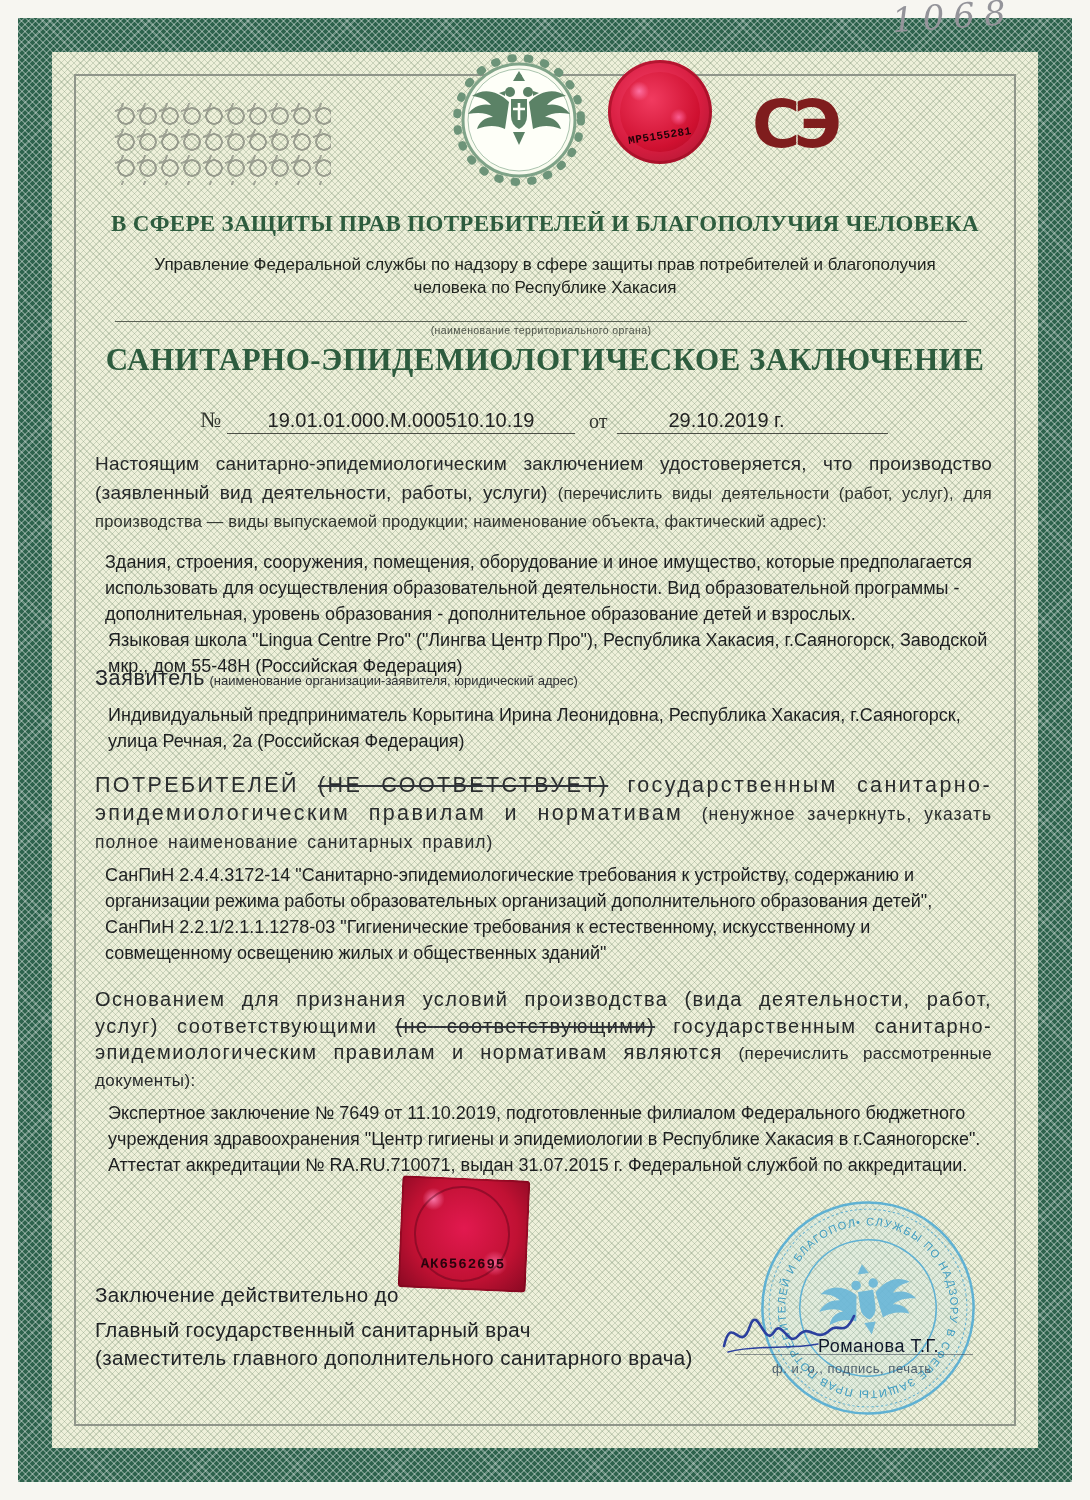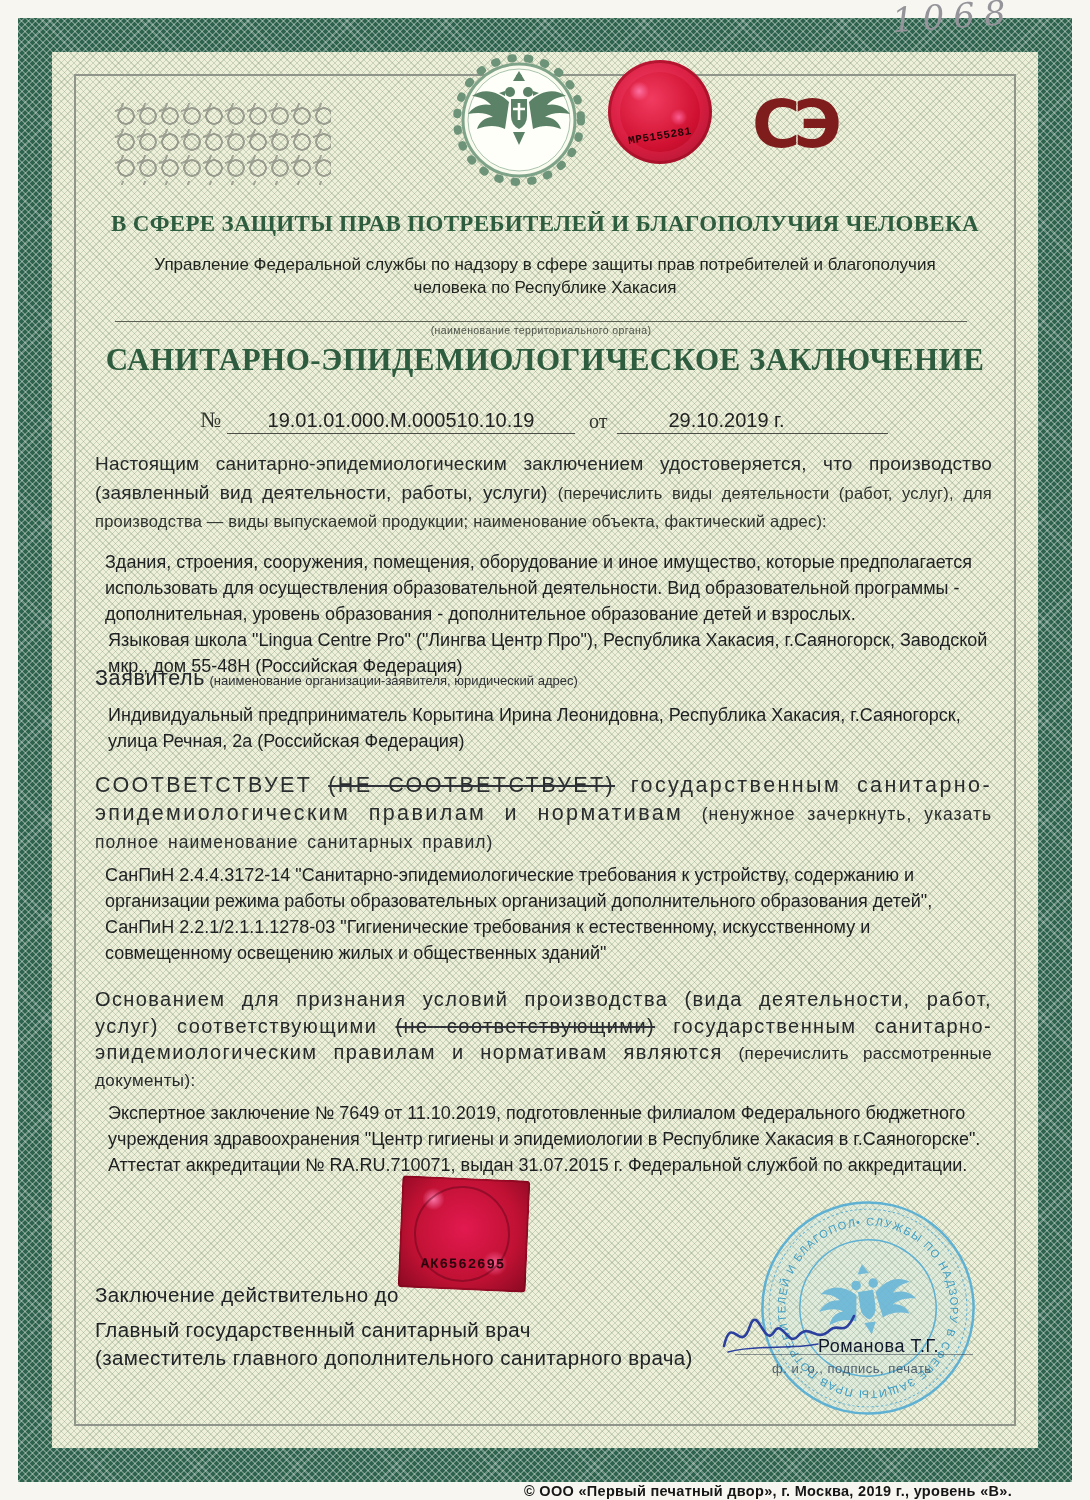--- a/index.html
+++ b/index.html
@@ -160,21 +160,21 @@
   <div class="abs ans" style="left:108px;top:628px;width:880px;">Языковая школа "Lingua Centre Pro" ("Лингва Центр Про"), Республика Хакасия, г.Саяногорск, Заводской мкр., дом 55-48Н (Российская Федерация)</div>
 
   <div class="abs" style="left:95px;top:666px;width:880px;">
     <span class="applicant-lbl">Заявитель</span>
     <span class="applicant-cap">(наименование организации-заявителя, юридический адрес)</span>
   </div>
 
   <div class="abs ans" style="left:100px;top:703px;width:885px;margin-left:8px;">Индивидуальный предприниматель Корытина Ирина Леонидовна, Республика Хакасия, г.Саяногорск, улица Речная, 2а (Российская Федерация)</div>
 
   <div class="abs bigrow" style="left:95px;top:772px;width:897px;">
-    <span>СООТВЕТСТВУЕТ</span>
+    <span>ПОТРЕБИТЕЛЕЙ</span>
     <span class="strike">(НЕ СООТВЕТСТВУЕТ)</span>
     <span>государственным санитарно-эпидемиологическим правилам и нормативам</span>
     <span class="note">(ненужное зачеркнуть, указать полное наименование санитарных правил)</span>
   </div>
 
   <div class="abs ans" style="left:105px;top:862px;width:882px;line-height:1.45;">СанПиН 2.4.4.3172-14 "Санитарно-эпидемиологические требования к устройству, содержанию и организации режима работы образовательных организаций дополнительного образования детей", СанПиН 2.2.1/2.1.1.1278-03 "Гигиенические требования к естественному, искусственному и совмещенному освещению жилых и общественных зданий"</div>
 
   <div class="abs basisrow" style="left:95px;top:986px;width:897px;">
     <span>Основанием для признания условий производства (вида деятельности, работ, услуг) соответствующими</span>
     <span class="strike">(не соответствующими)</span>
@@ -219,15 +219,14 @@
   <svg class="abs" style="left:718px;top:1298px;" width="150" height="70" viewBox="0 0 150 70">
     <path d="M6,48 C14,14 22,58 32,28 C40,6 46,50 56,34 C64,20 70,50 80,38 C92,24 98,46 112,32 C120,24 126,40 136,18" fill="none" stroke="#2b3f9e" stroke-width="2.6" stroke-linecap="round"></path>
     <path d="M10,54 C40,46 70,52 100,46" fill="none" stroke="#2b3f9e" stroke-width="1.6" stroke-linecap="round"></path>
   </svg>
 
   <div class="abs sig-base" style="left:735px;top:1332px;width:238px;height:22px;"></div>
   <div class="abs signer-name" style="left:818px;top:1336px;">Романова Т.Г.</div>
   <div class="abs signer-cap" style="left:772px;top:1361px;">ф. и. о., подпись, печать</div>
 
 
-  <div class="abs print-footer" style="left:0px;top:1483px;width:1012px;">© ООО «Первый печатный двор»,  г. Москва,  2019 г., уровень «В».</div>
 
 </div>
 
 </body></html>

